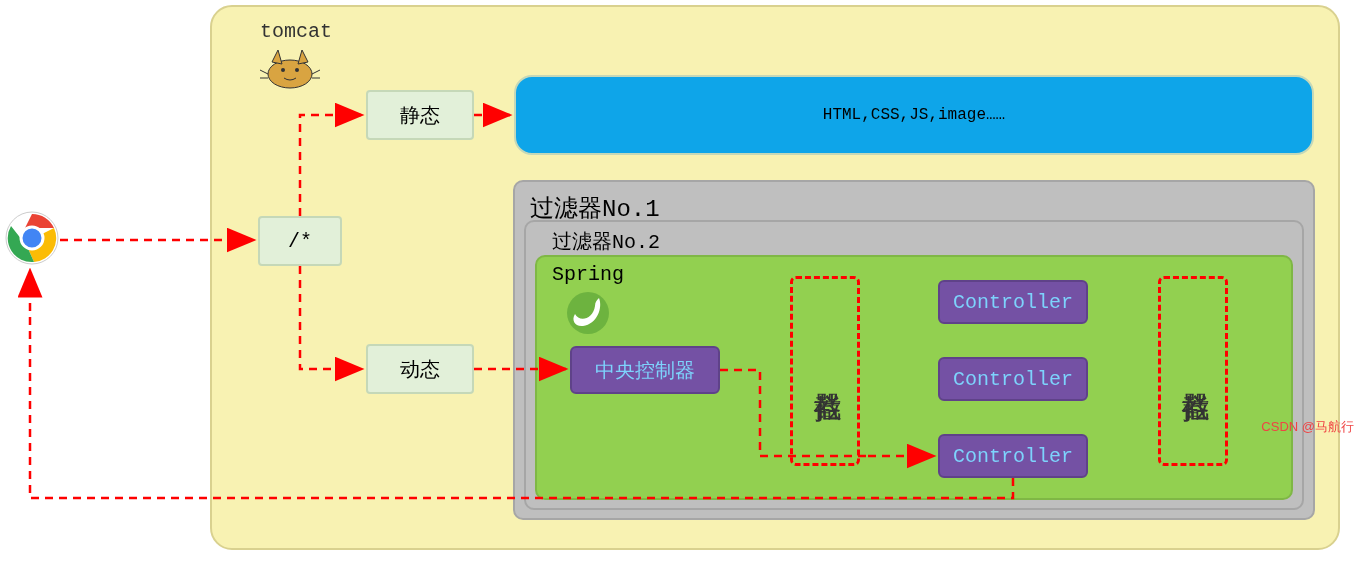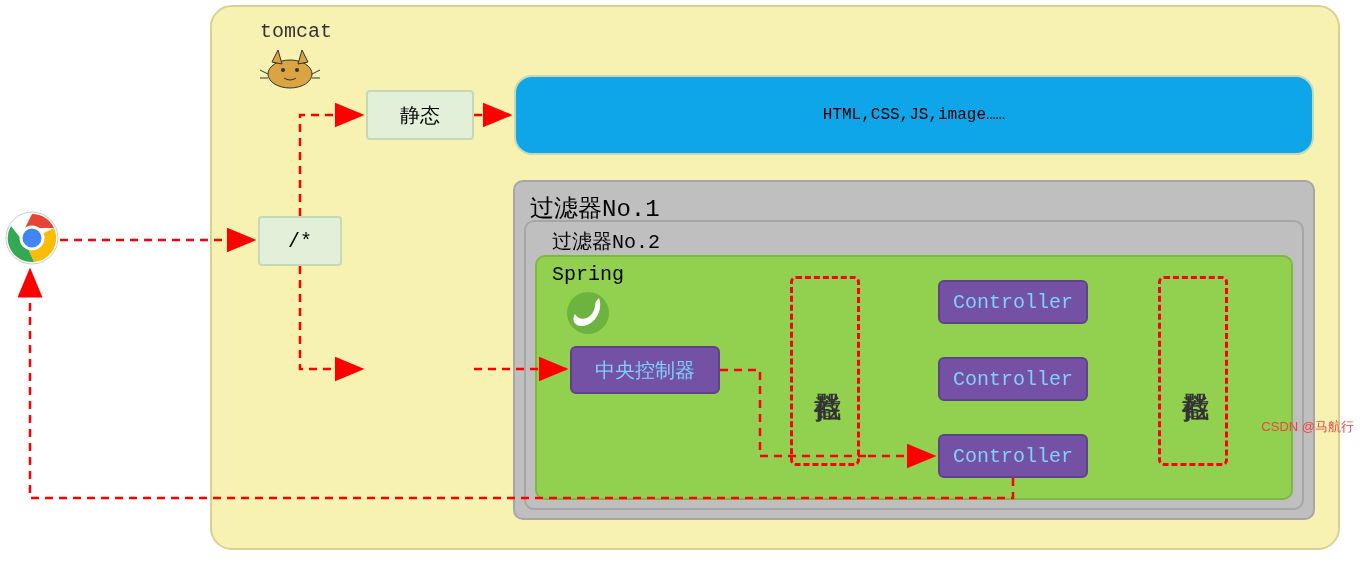--- a/index.html
+++ b/index.html
@@ -55,20 +55,21 @@
       <path d="M28 4 A24 24 0 0 1 50 18 L30 18 A12 12 0 0 0 18 24 Z" fill="#EA4335"></path>
       <path d="M50 18 A24 24 0 0 1 30 52 L22 34 A12 12 0 0 0 38 24 Z" fill="#FBBC05"></path>
       <path d="M30 52 A24 24 0 0 1 7 16 L18 30 A12 12 0 0 0 22 34 Z" fill="#34A853"></path>
       <circle cx="28" cy="28" r="11" fill="#4285F4"></circle>
         <circle cx="28" cy="28" r="11" fill="none" stroke="#fff" stroke-width="3"></circle>
     </svg>
   </div>
 
   <div class="box small-green static">静态</div>
   <div class="box small-green star">/*</div>
+  <div class="box small-green dynamic">动态</div>
   <div class="box static-content">HTML,CSS,JS,image……</div>
 
   <div class="box filter1"></div>
   <div class="box filter1-label">过滤器No.1</div>
   <div class="box filter2"></div>
   <div class="box filter2-label">过滤器No.2</div>
 
   <div class="box spring"></div>
   <div class="box spring-label">Spring</div>
   <div class="box spring-logo">

